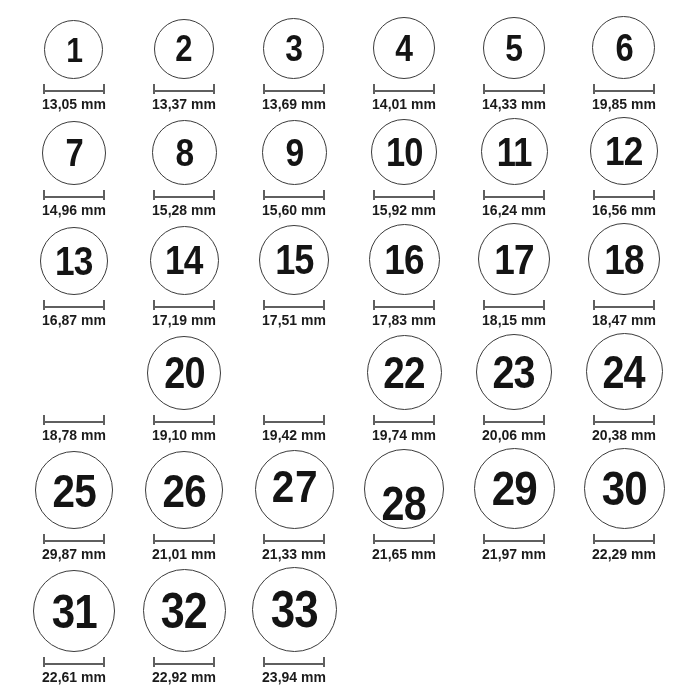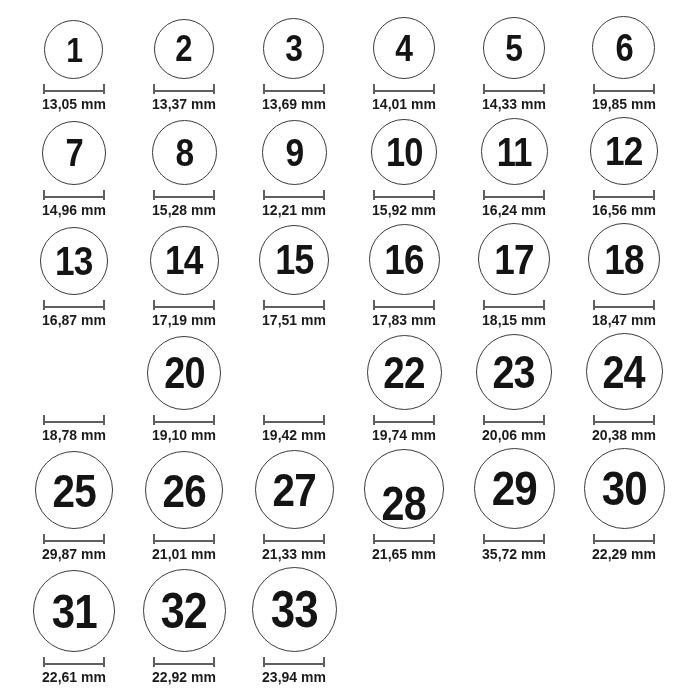--- a/index.html
+++ b/index.html
@@ -166,21 +166,21 @@
   </div>
     <div class="cell">
     <div class="circle" style="width: 65px; height: 65px;">
       <span class="num" style="font-size: 39px;">9</span>
     </div>
     <div class="bracket">
       <span class="tick left"></span>
       <span class="line"></span>
       <span class="tick right"></span>
     </div>
-    <div class="label">12,21 mm</div>
+    <div class="label">15,60 mm</div>
   </div>
     <div class="cell">
     <div class="circle" style="width: 66px; height: 66px;">
       <span class="num" style="font-size: 40px;">10</span>
     </div>
     <div class="bracket">
       <span class="tick left"></span>
       <span class="line"></span>
       <span class="tick right"></span>
     </div>
@@ -350,21 +350,21 @@
       <span class="num" style="font-size: 47px;">26</span>
     </div>
     <div class="bracket">
       <span class="tick left"></span>
       <span class="line"></span>
       <span class="tick right"></span>
     </div>
     <div class="label">21,01 mm</div>
   </div>
     <div class="cell">
-    <div class="circle" style="width: 79px; height: 79px;">
+    <div class="circle" style="width: 79px; height: 79px; font-family: Liberation Mono, monospace;">
       <span class="num" style="font-size: 47px;">27</span>
     </div>
     <div class="bracket">
       <span class="tick left"></span>
       <span class="line"></span>
       <span class="tick right"></span>
     </div>
     <div class="label">21,33 mm</div>
   </div>
     <div class="cell">
@@ -380,21 +380,21 @@
   </div>
     <div class="cell">
     <div class="circle" style="width: 81px; height: 81px;">
       <span class="num" style="font-size: 49px;">29</span>
     </div>
     <div class="bracket">
       <span class="tick left"></span>
       <span class="line"></span>
       <span class="tick right"></span>
     </div>
-    <div class="label">35,72 mm</div>
+    <div class="label">21,97 mm</div>
   </div>
     <div class="cell">
     <div class="circle" style="width: 81px; height: 81px;">
       <span class="num" style="font-size: 49px;">30</span>
     </div>
     <div class="bracket">
       <span class="tick left"></span>
       <span class="line"></span>
       <span class="tick right"></span>
     </div>

